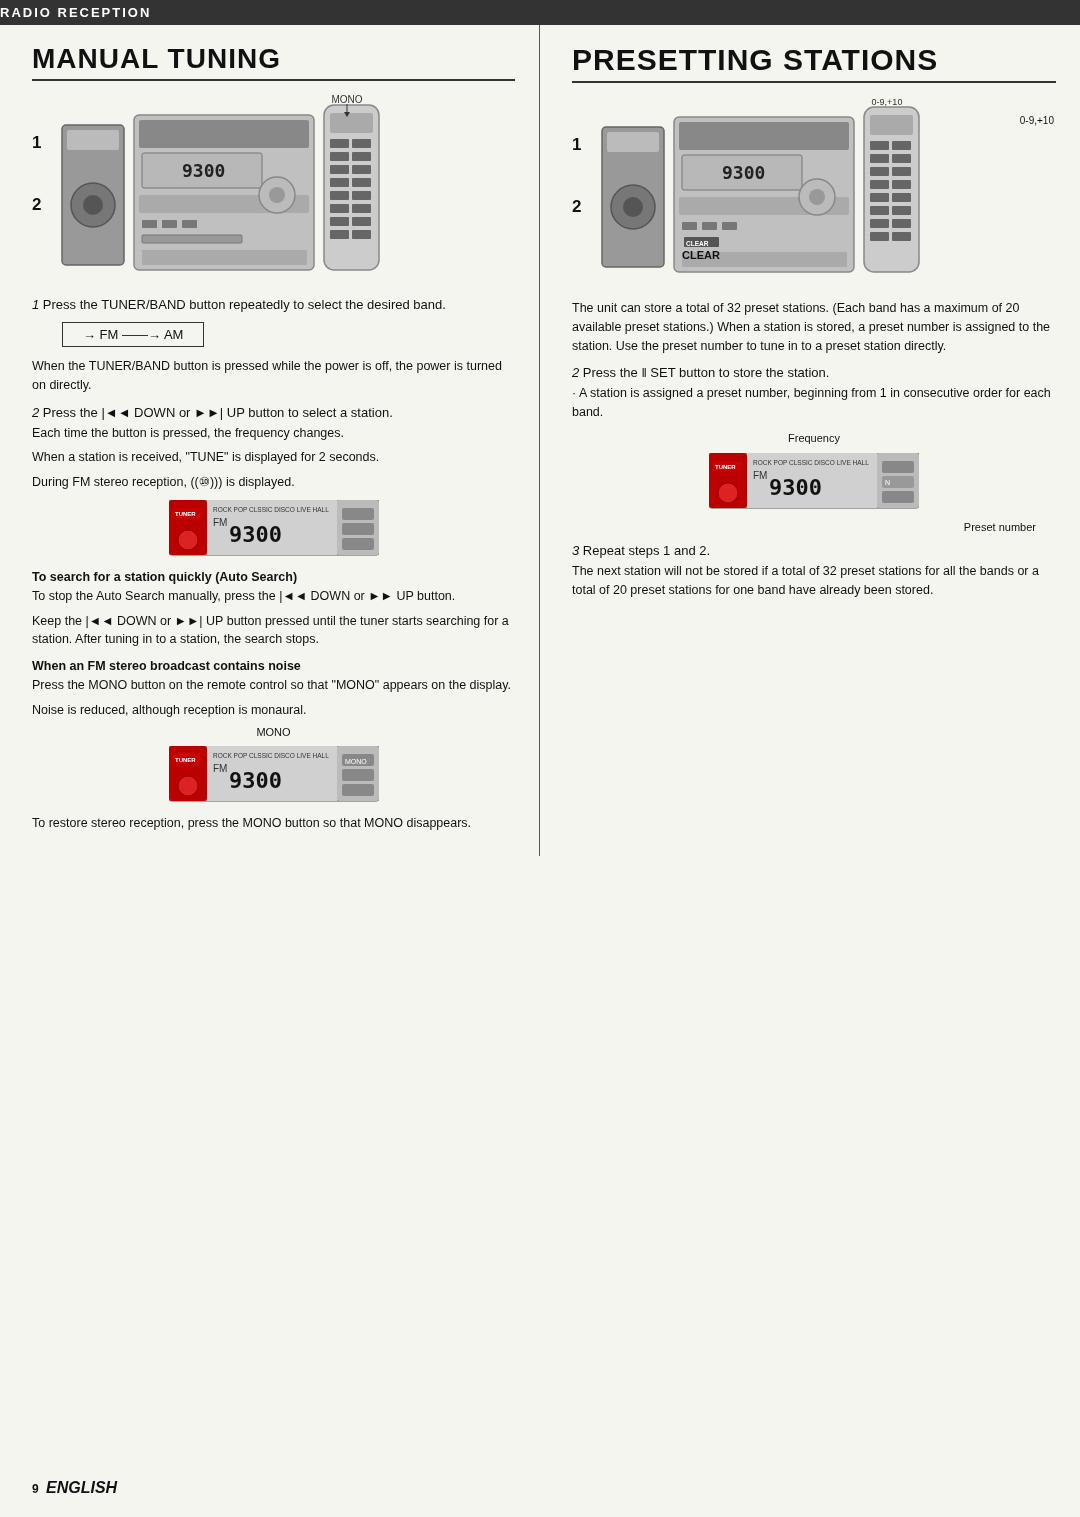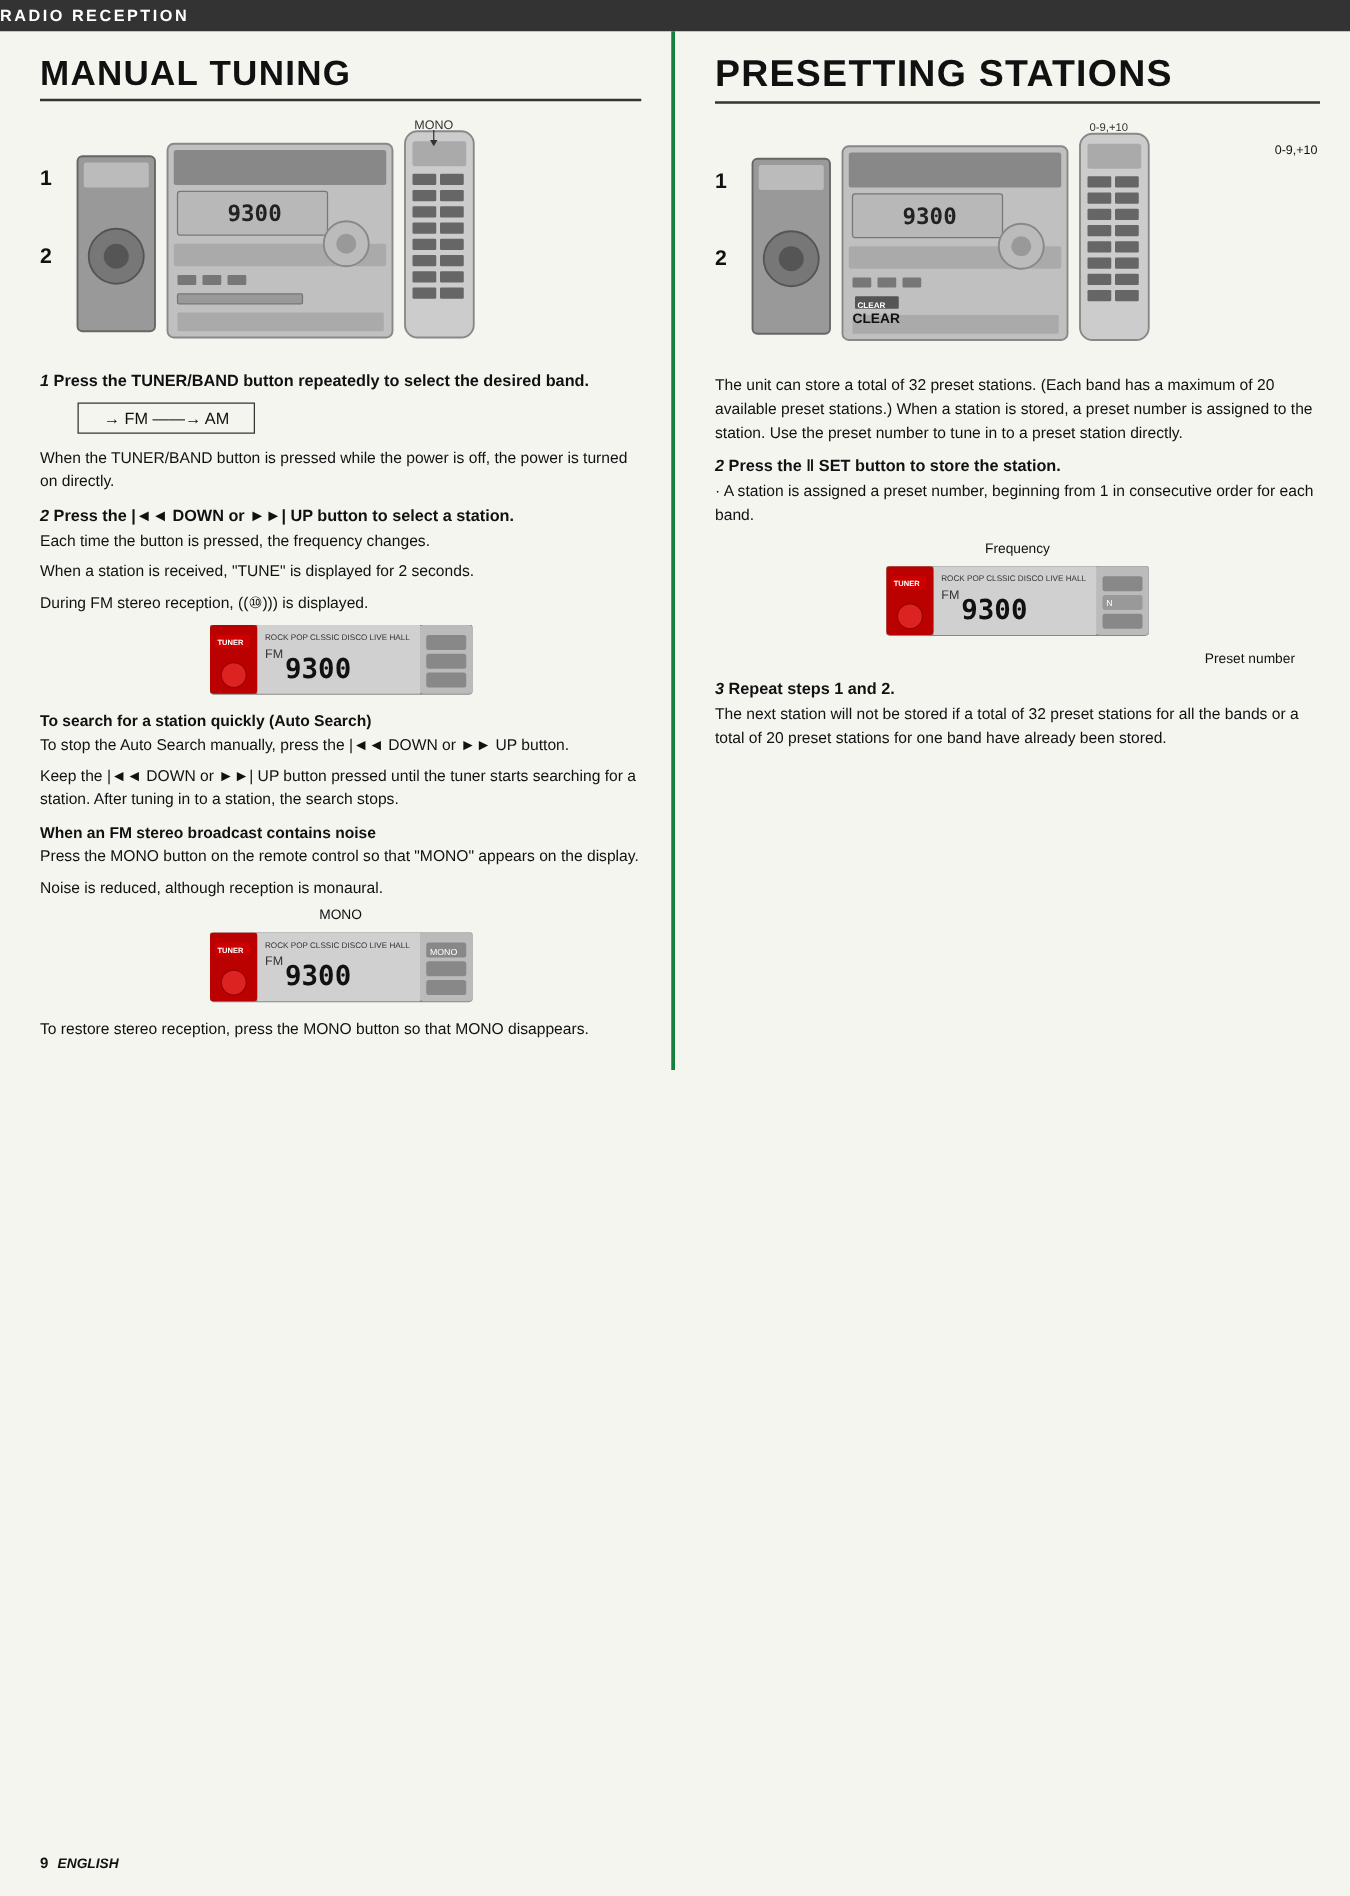--- a/index.html
+++ b/index.html
@@ -36,21 +36,21 @@
 
     
     .two-col {
       display: flex;
       width: 100%;
     }
 
     .col-left {
       width: 50%;
       padding: 18px 24px 18px 32px;
-      border-right: 3px solid #15803d;
+      border-right: 1px solid #15803d;
     }
 
     .col-right {
       width: 50%;
       padding: 18px 24px 18px 32px;
     }
 
     
     .section-title {
       font-size: 28px;
@@ -70,21 +70,21 @@
     .fmam-box {
       border: 1px solid #333;
       display: inline-block;
       padding: 4px 20px;
       margin: 6px 0 10px 30px;
       font-size: 13px;
     }
 
     
     .step-heading {
-      font-weight: bold;
+      font-weight: normal;
       margin: 10px 0 4px 0;
       font-size: 13px;
     }
 
     .step-text {
       margin: 0 0 6px 0;
       font-size: 12.5px;
       line-height: 1.5;
     }
 
@@ -375,16 +375,16 @@
         <span>Repeat steps 1 and 2.</span>
       </p>
       <p class="step-text">The next station will not be stored if a total of 32 preset stations for all the bands or a total of 20 preset stations for one band have already been stored.</p>
 
     </div>
 
   </div>
 
   <div class="page-footer">
     <span>9</span>
-    <span style="font-size:11px; margin-left:4px; font-style:italic;">ENGLISH</span>
+    <span style="font-size:16px; margin-left:4px; font-style:italic;">ENGLISH</span>
   </div>
 
 </div>
 
 </body></html>

